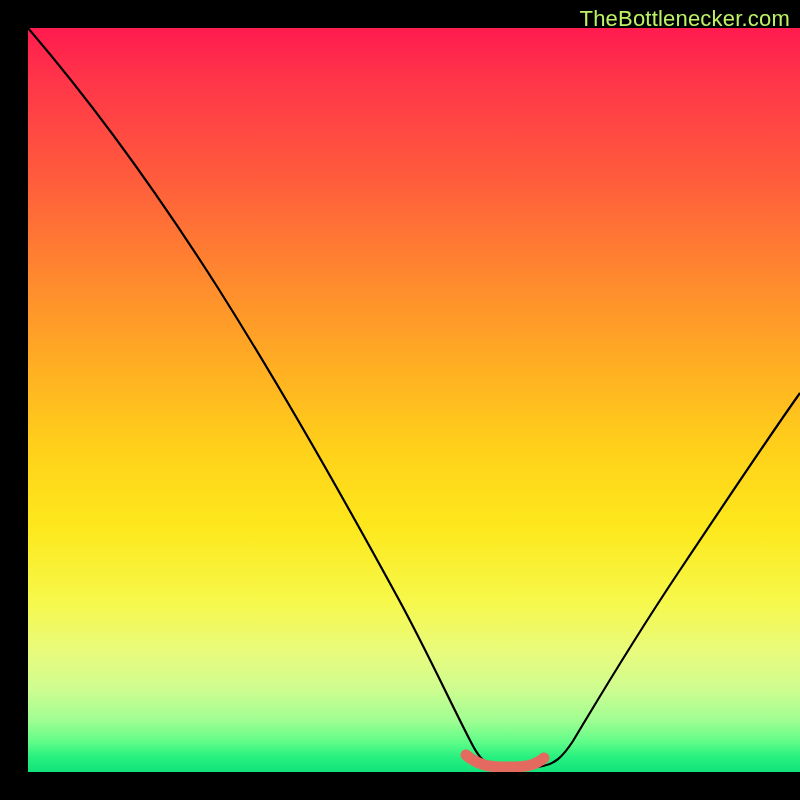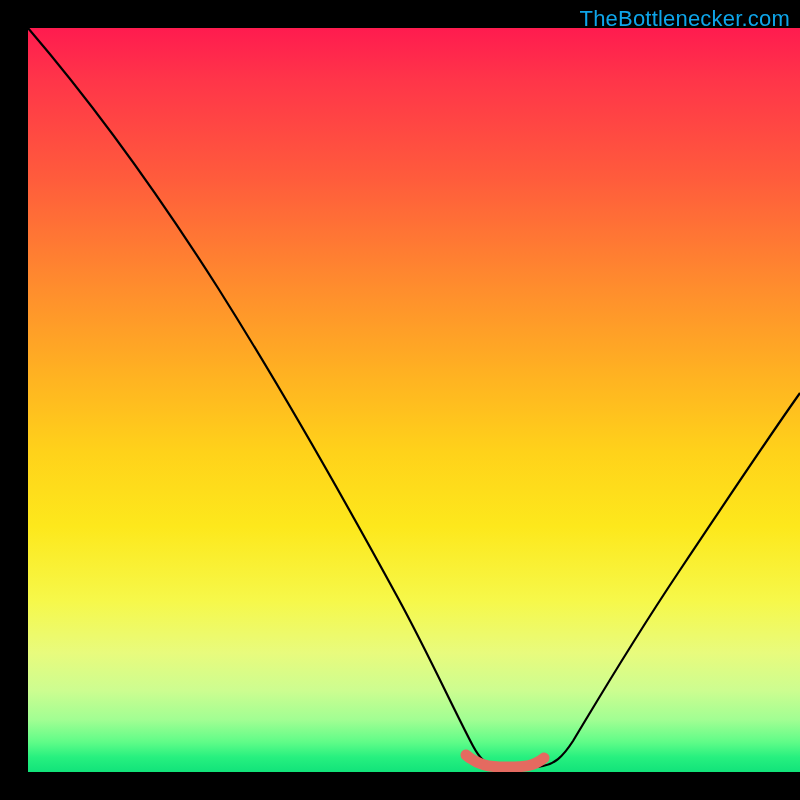--- a/index.html
+++ b/index.html
@@ -16,21 +16,21 @@
     width: 800px;
     height: 800px;
     box-sizing: border-box;
   }
   .watermark {
     position: absolute;
     top: 6px;
     right: 10px;
     font-size: 22px;
     font-weight: 500;
-    color: #0ea5e9;
+    color: #bef264;
     letter-spacing: 0.2px;
     z-index: 20;
     text-align: right;
   }
   .plot-border {
     position: absolute;
     left: 28px;
     top: 28px;
     right: 0;
     bottom: 28px;

